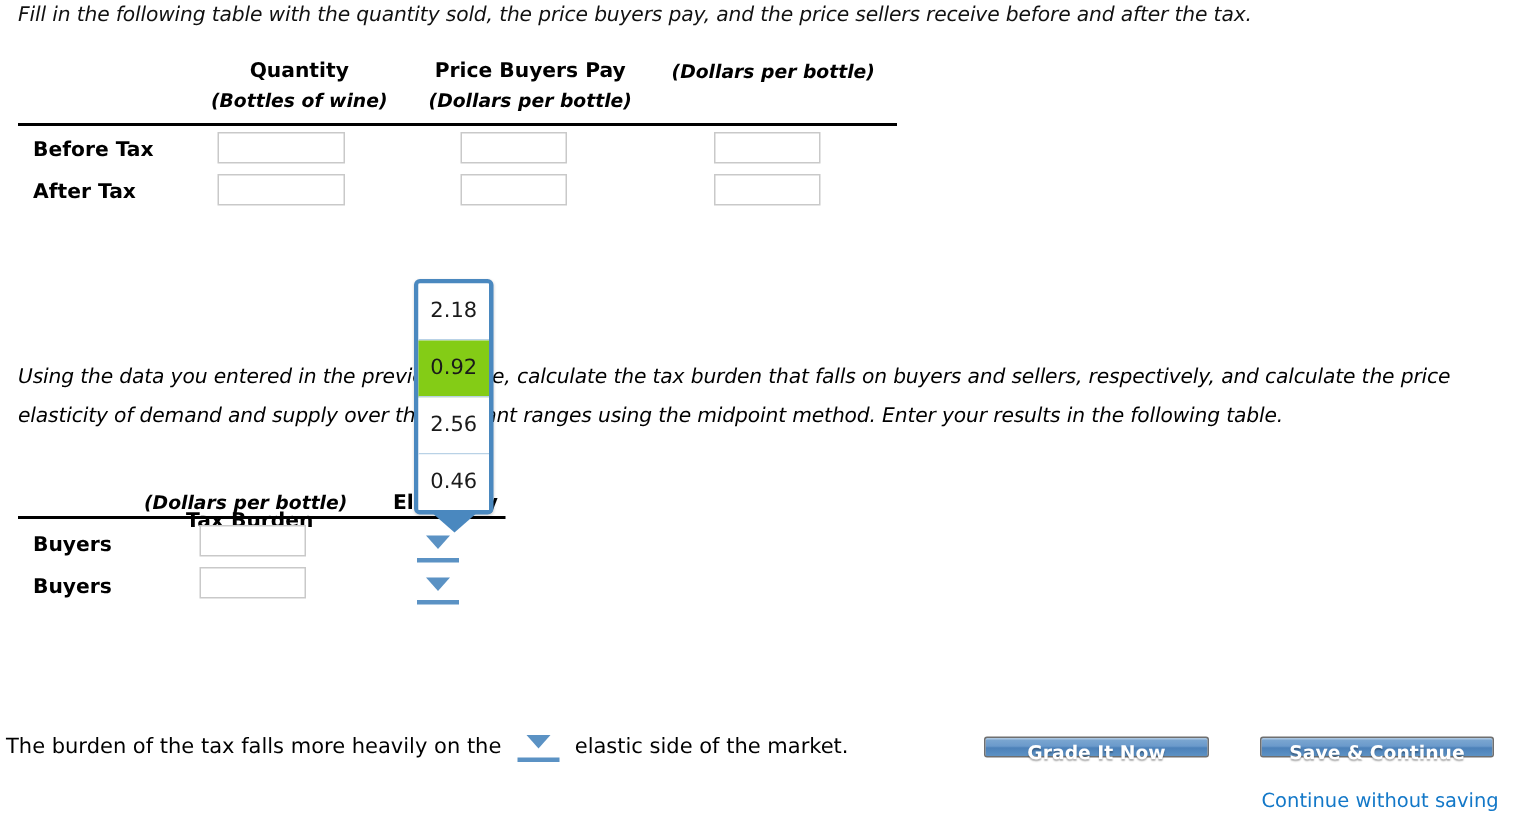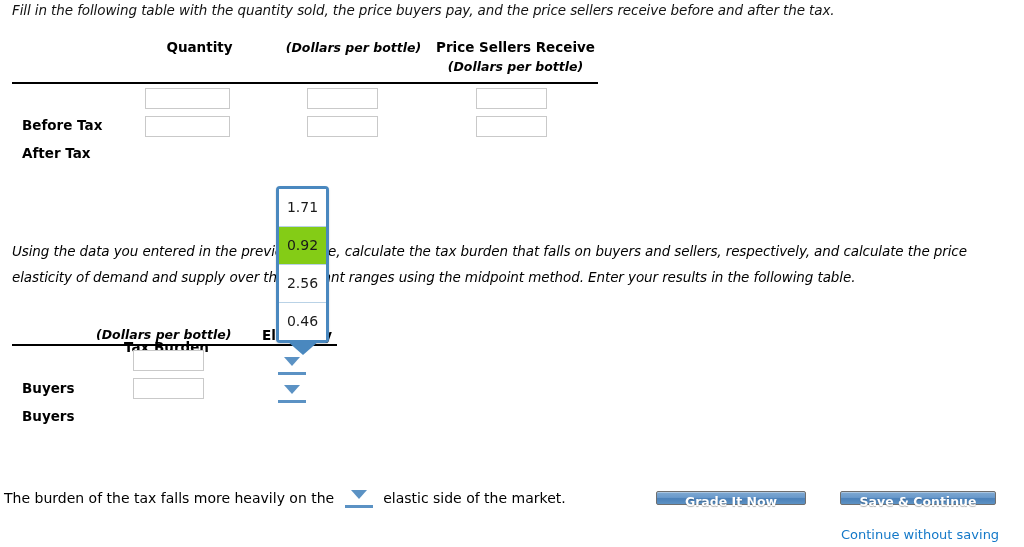--- a/index.html
+++ b/index.html
@@ -48,21 +48,20 @@
     border-top: 2px solid #000;
   }
   #rule1 { left: 12px; top: 82px; width: 586px; }
   #rule2 { left: 12px; top: 344px; width: 325px; }
 
   .rowlabel {
     position: absolute;
     font-weight: bold;
     font-size: 13.5px;
     white-space: nowrap;
-    margin-top: 25px;
   }
   .tbox {
     position: absolute;
     box-sizing: border-box;
     border: 1px solid #c9c9c9;
     background: #ffffff;
     height: 21px;
     outline: none;
     font-family: "DejaVu Sans", "Liberation Sans", sans-serif;
     font-size: 12px;
@@ -203,28 +202,29 @@
 </style>
 </head>
 <body>
 
 <div class="intro">Fill in the following table with the quantity sold, the price buyers pay, and the price sellers receive before and after the tax.</div>
 
 <div>
 
   <div class="colhead c1" style="position:absolute; left:117px; top:38px;">
     <span class="main">Quantity</span>
+    <span class="sub">(Bottles of wine)</span>
   </div>
 
   <div class="colhead c2" style="position:absolute; left:270px; top:38px;">
+    <span class="main">Price Buyers Pay</span>
     <span class="sub">(Dollars per bottle)</span>
   </div>
 
   <div class="colhead c3" style="position:absolute; left:432px; top:38px;">
-    <span class="main">Price Sellers Receive</span>
     <span class="sub">(Dollars per bottle)</span>
   </div>
 
   <div class="rule" id="rule1"></div>
 
   <div class="rowlabel" style="left:22px; top:92px;">Before Tax</div>
   <input class="tbox" style="left: 145px; top: 88px; width: 85px;" value="">
   <input class="tbox" style="left: 307px; top: 88px; width: 71px;" value="">
   <input class="tbox" style="left: 476px; top: 88px; width: 71px;" value="">
 
@@ -252,21 +252,21 @@
 
   <div class="rowlabel" style="left:22px; top:383px;">Buyers</div>
   <input class="tbox" style="left: 133px; top: 378px; width: 71px;" value="">
   <div class="minidrop" style="left:278px; top:383px;">
     <span class="tri"></span>
     <span class="bar"></span>
   </div>
 </div>
 
 <div class="dropdown-open">
-  <div class="opt">1.71</div>
+  <div class="opt">2.18</div>
   <div class="opt selected">0.92</div>
   <div class="opt">2.56</div>
   <div class="opt">0.46</div>
 </div>
 <div class="dropdown-tail"></div>
 
 <div class="bottom-sentence">
   <span class="txt">The burden of the tax falls more heavily on the</span>
   <span class="minidrop" style="position:relative; display:inline-block; top:6px; margin:0 6px;">
     <span class="tri"></span>

